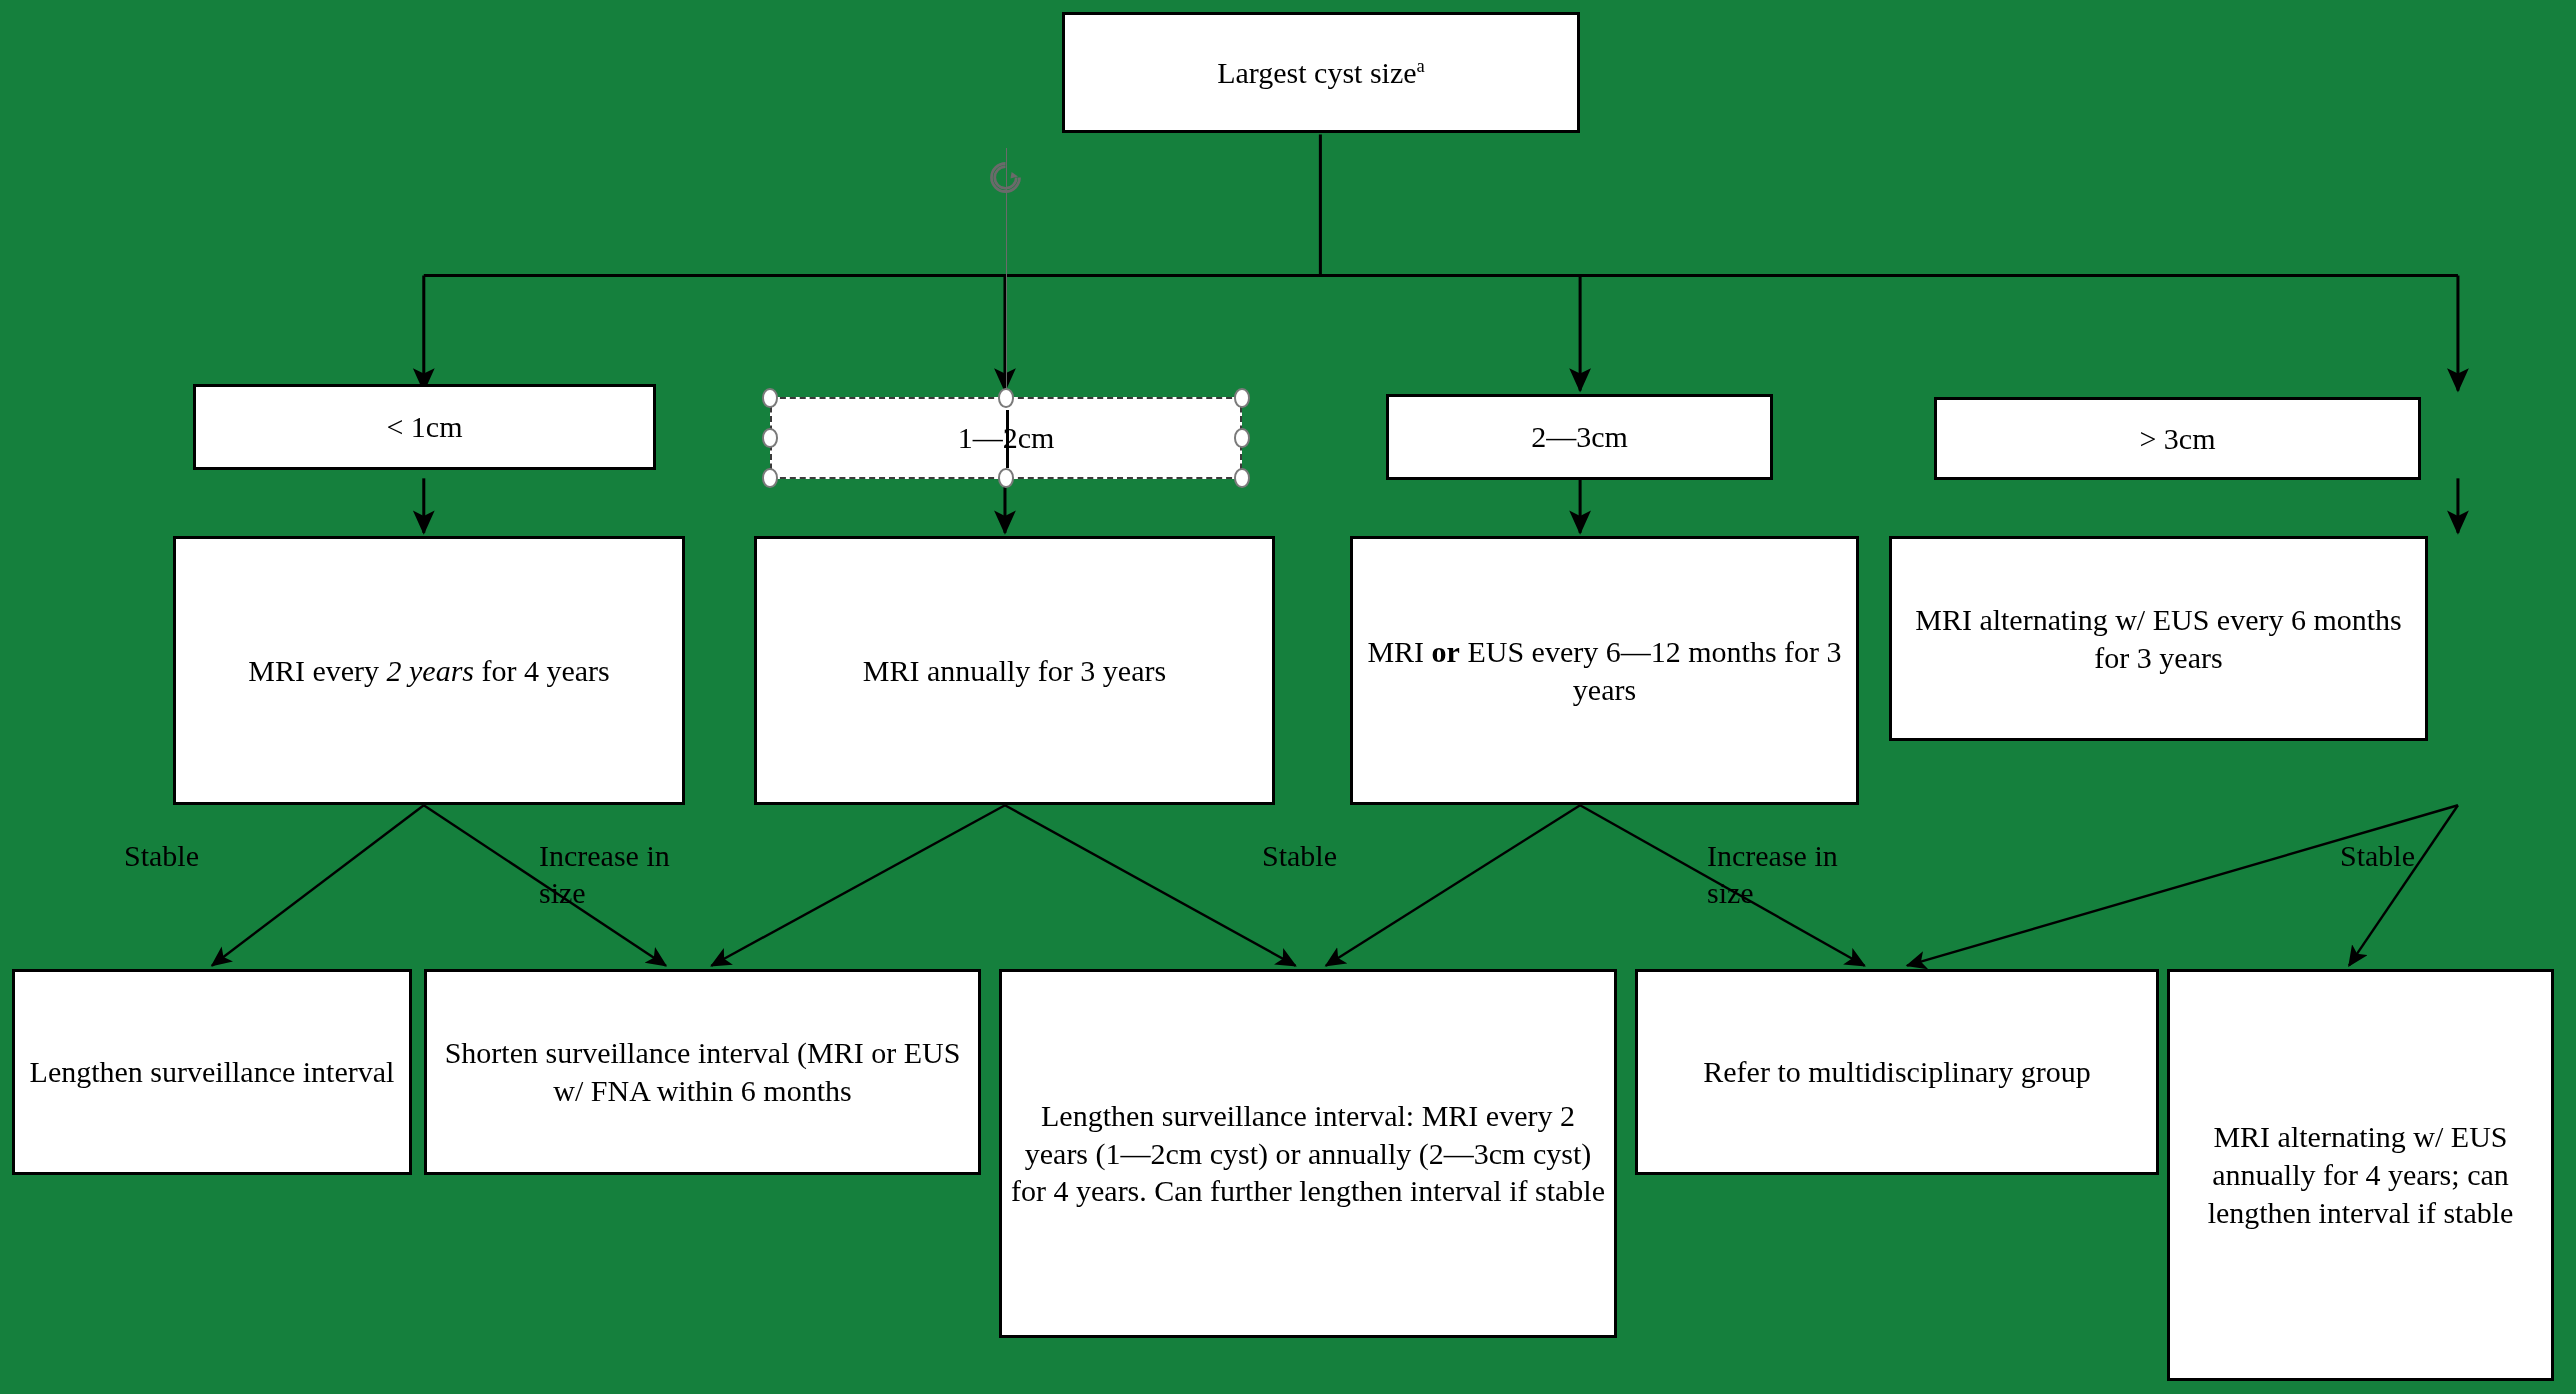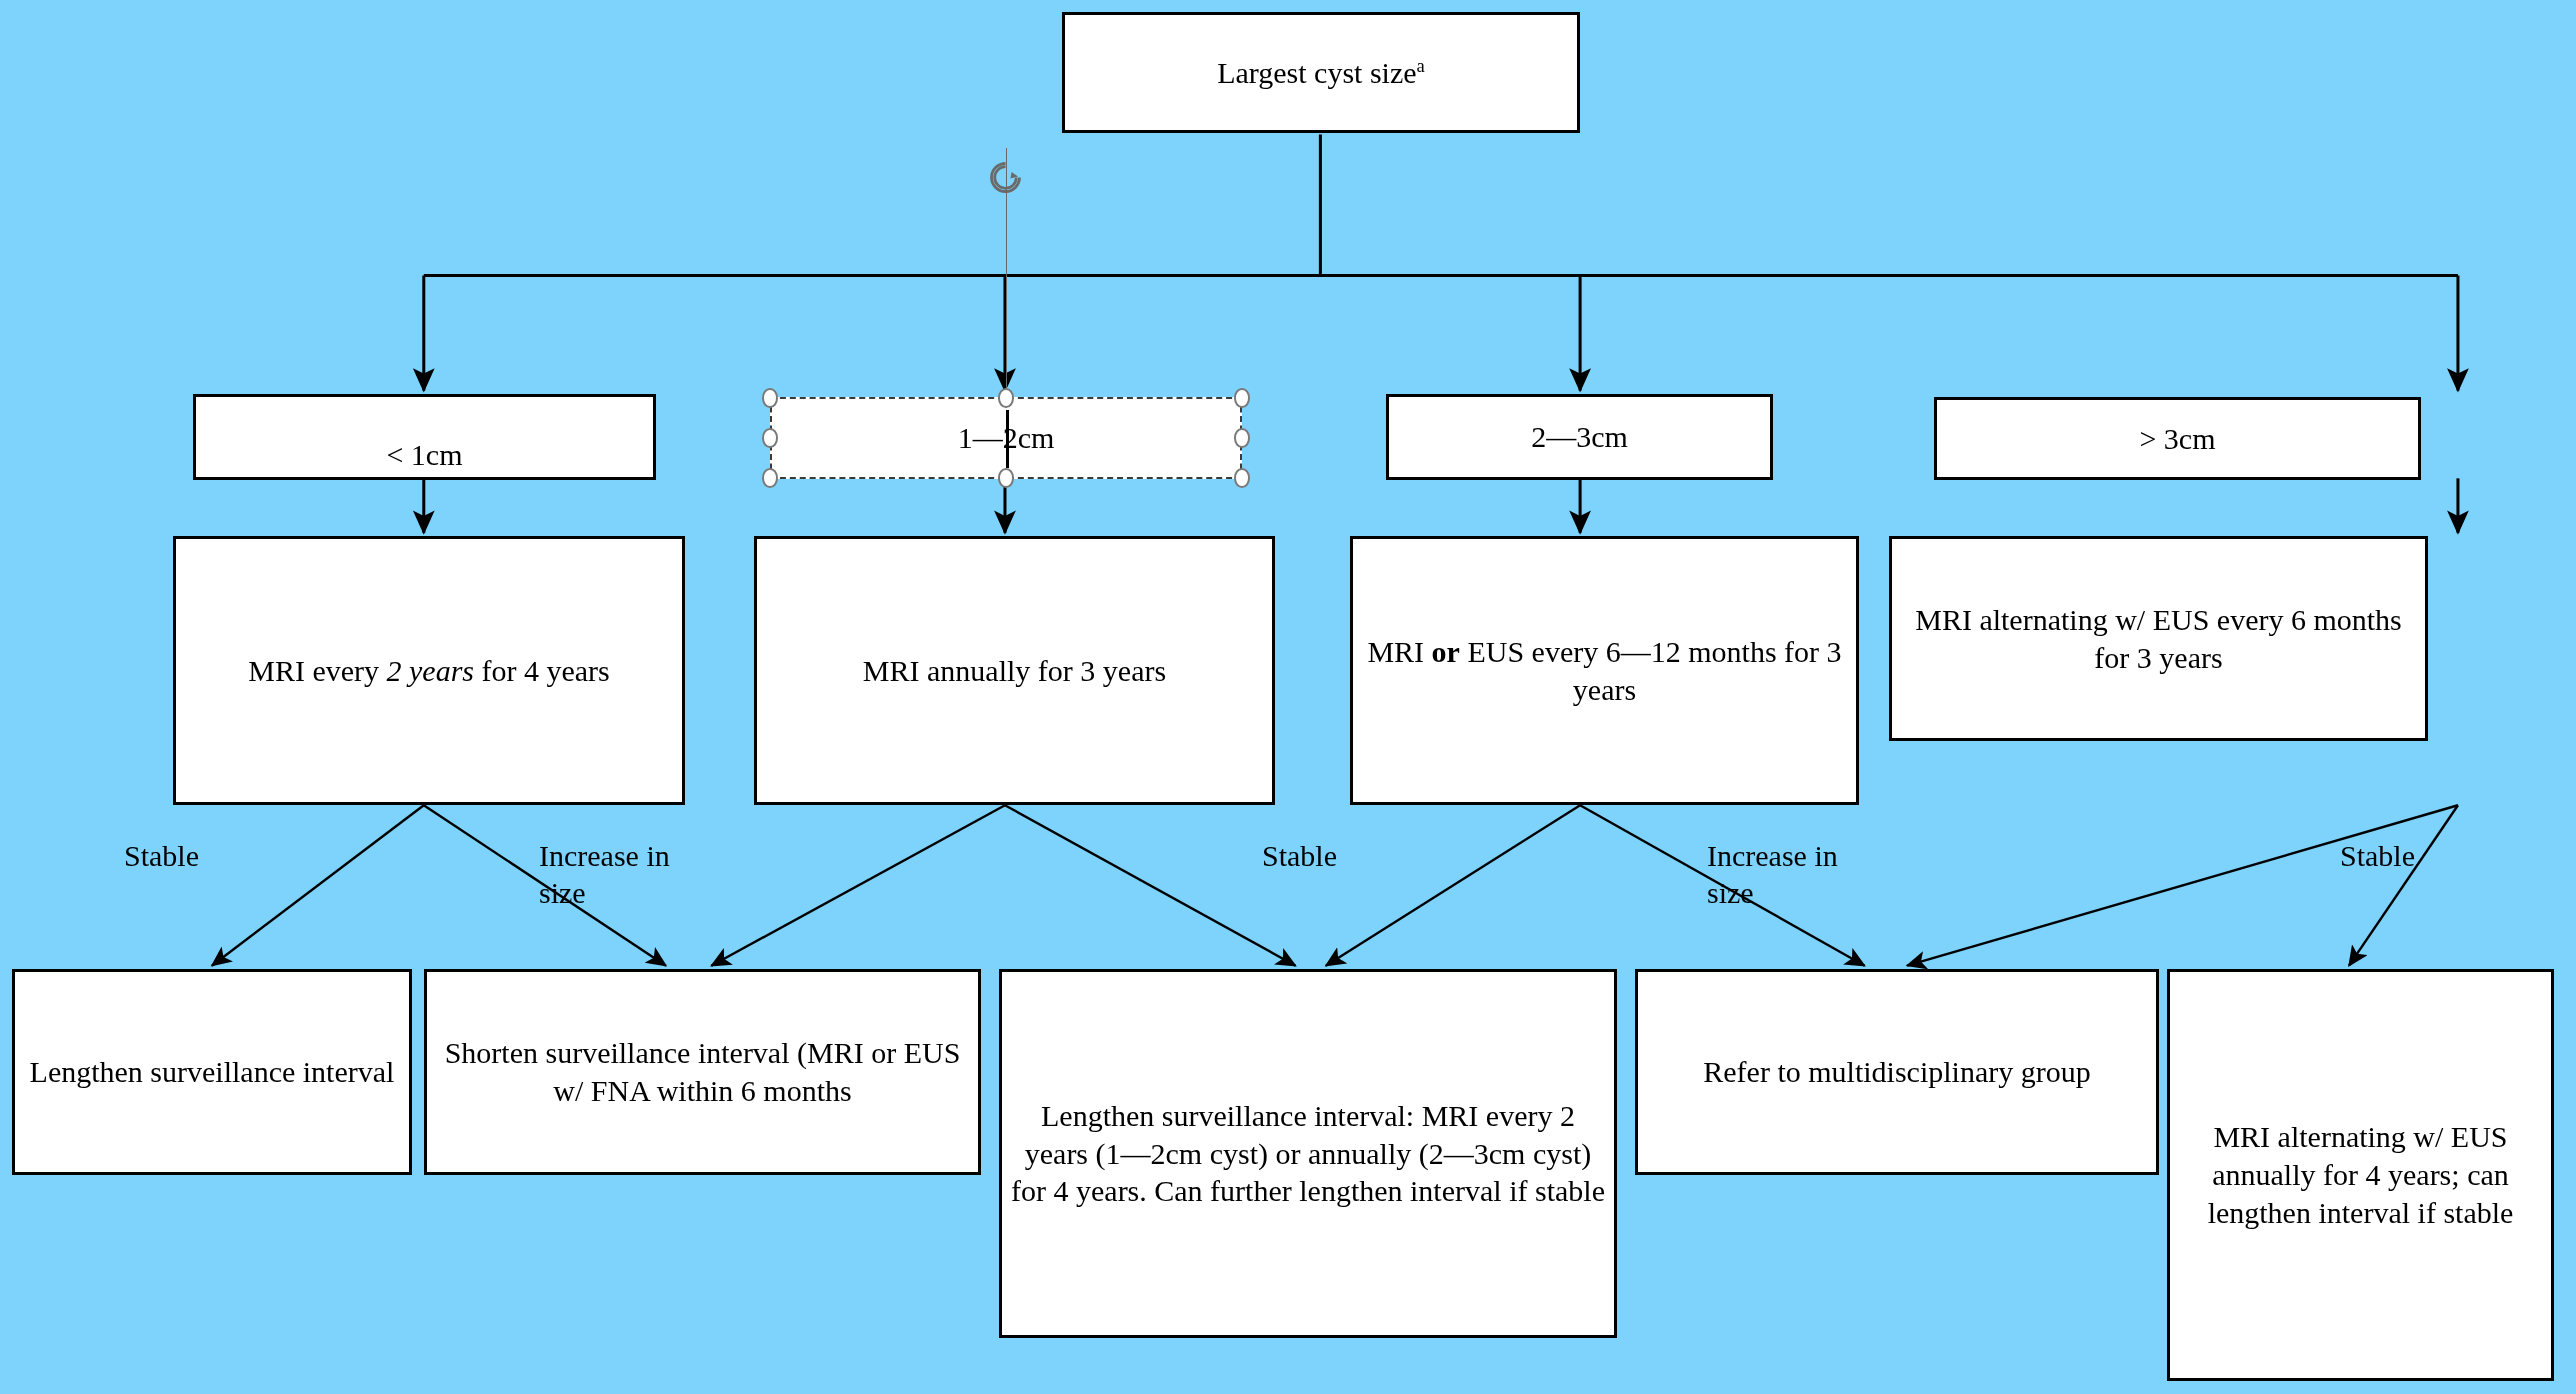--- a/index.html
+++ b/index.html
@@ -4,21 +4,21 @@
 <style>
   html, body {
     margin: 0;
     padding: 0;
     background: #ffffff;
   }
   #canvas {
     position: relative;
     width: 2576px;
     height: 1395px;
-    background: #7dd3fc;
+    background: #15803d;
     font-family: "Liberation Serif", "DejaVu Serif", serif;
     overflow: hidden;
   }
   svg.edges {
     position: absolute;
     left: 0; top: 0;
     width: 2576px;
     height: 1395px;
   }
   .node {
@@ -124,21 +124,21 @@
 
       <path d="M4060,1330 L3150,1595" marker-end="url(#ahd)"></path>
       <path d="M4060,1330 L3880,1595" marker-end="url(#ahd)"></path>
     </g>
   </svg>
 
   <div class="node" style="left:1062px; top:12px; width:518px; height:121px;">
     <span class="txt"><span>Largest cyst size</span><sup>a</sup></span>
   </div>
 
-  <div class="node" style="left:193px; top:394px; width:463px; height:86px;align-items:flex-end;">
+  <div class="node" style="left:193px; top:384px; width:463px; height:86px;">
     <span class="txt">&lt; 1cm</span>
   </div>
 
   <div class="node selected" style="left:770px; top:397px; width:472px; height:82px;">
     <span class="txt">1—2cm</span>
   </div>
 
   <div class="handles">
     <div class="rot-stem" style="left:1006px; top:148px; height:251px;"></div>
     <div class="rot-handle" style="left:1006px; top:160px;">

